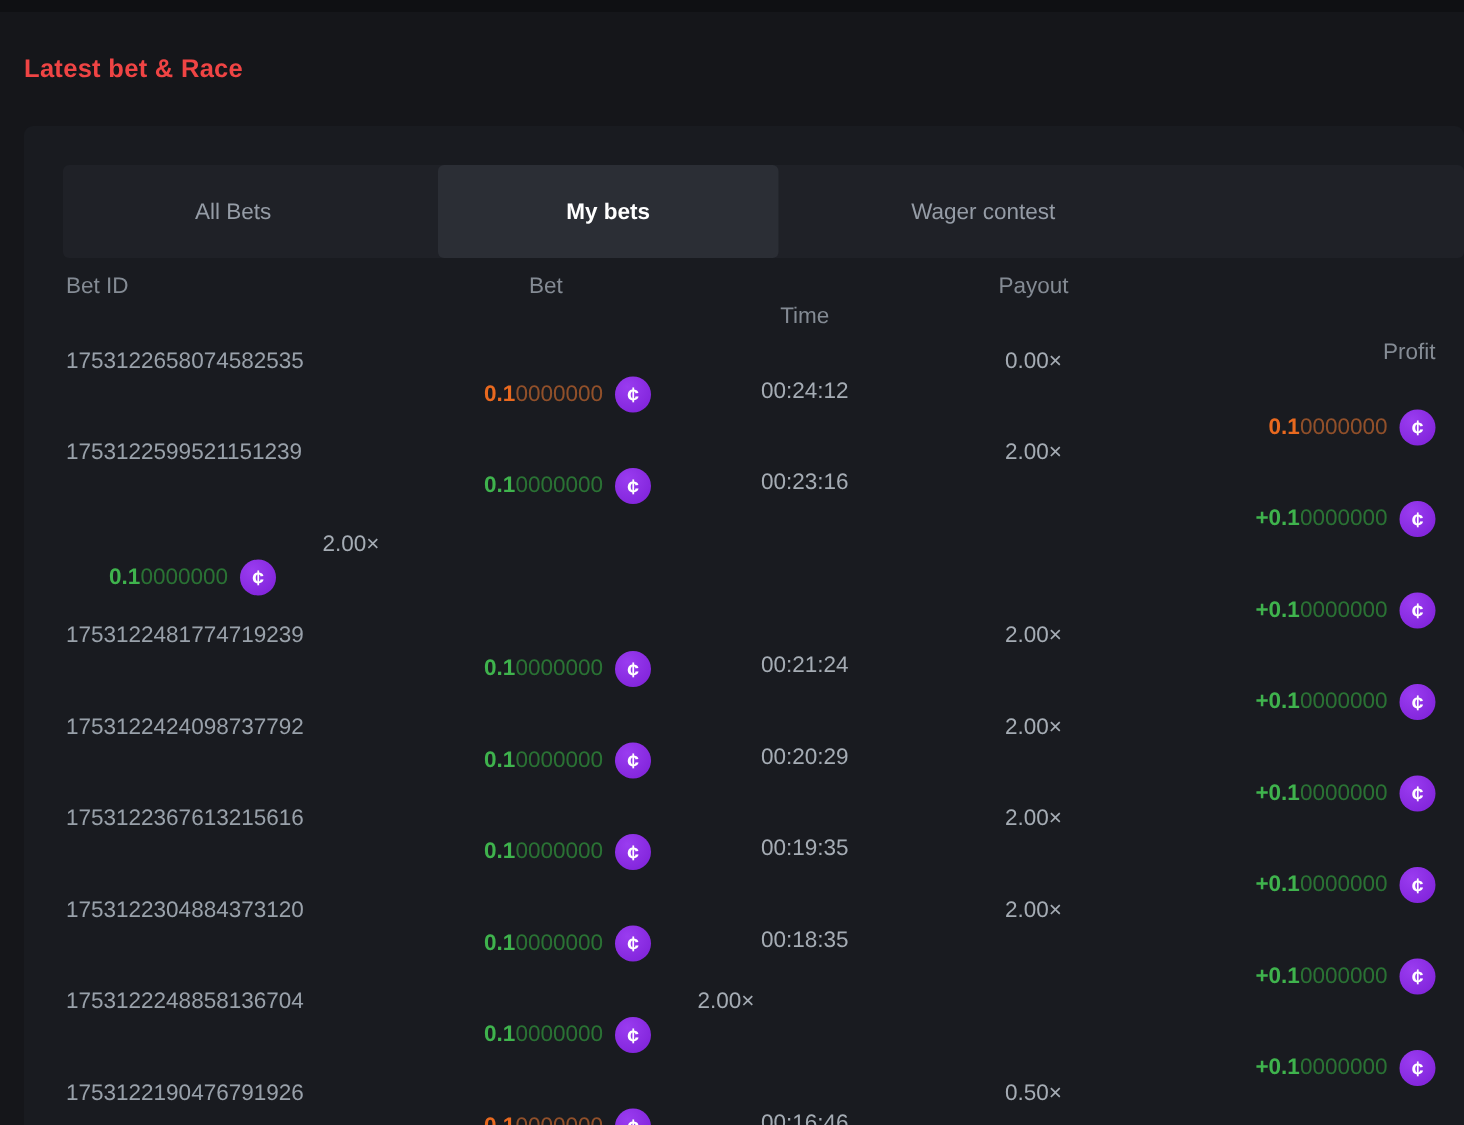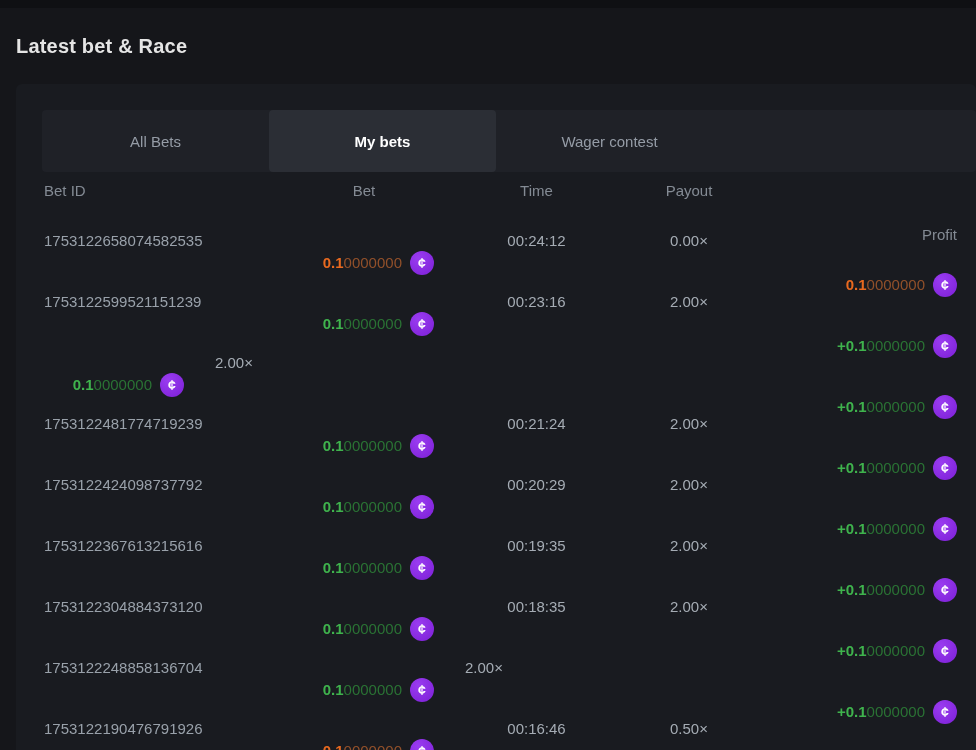--- a/index.html
+++ b/index.html
@@ -11,38 +11,39 @@
     width: 976px; height: 750px;
     background: #15161a;
     overflow: hidden;
   }
   .topstrip {
     height: 8px; width: 100%;
     background: #0f1013;
   }
   .title {
     margin: 24px 0 0 16px;
-    font-size: 20px; line-height: 28px;
+    font-size: 17px; line-height: 28px;
     font-weight: 600;
-    color: #e5e5e5;
+    color: #ef4444;
     letter-spacing: .2px;
   }
   .panel {
     margin: 24px 0 0 16px;
     width: 960px; height: 666px;
     background: #191b20;
     border-radius: 6px 6px 0 0;
     overflow: hidden;
   }
   .tabbar {
     margin: 26px 0 0 26px;
     width: 934px; height: 62px;
     background: #1f2127;
     border-radius: 4px;
     display: flex;
+    gap: 23px;
   }
   .tab {
     flex: 0 0 227px;
     display: flex; align-items: center; justify-content: center;
     font-size: 15px; color: #959ca6;
     cursor: pointer;
     border-radius: 4px;
   }
   .tab.active {
     background: #2b2e35;
@@ -55,21 +56,21 @@
     display: flex; 
     padding: 0 19px 0 28px;
   }
   .thead { margin-top: 10px; height: 40px; }
   .tbody { margin-top: 10px; }
   .trow { height: 61px; }
 
   .cell { font-size: 15px; }
   .c-id     { flex: 0 0 250px; text-align: left;  color: #99a1aa; }
   .c-bet    { flex: 0 0 140px; display: flex; justify-content: flex-end; align-items: center; }
-  .c-time   { flex: 0 0 205px; text-align: center; color: #a5acb4; }
+  .c-time   { flex: 0 0 205px; text-align: center; color: #a5acb4; margin-top: 20px; }
   .c-payout { flex: 0 0 100px; text-align: center; color: #a5acb4; }
   .c-profit { flex: 1; display: flex; justify-content: flex-end; align-items: center; margin-top: 44px; }
 
   .thead .cell { color: #848b94; font-weight: 400; }
   .thead .c-bet, .thead .c-profit { display: block; }
   .thead .c-bet { text-align: center; }
   .thead .c-profit { text-align: right; }
 
   .amt b { font-weight: 700; }
   .c-bet .amt b { color: #ffffff; }

